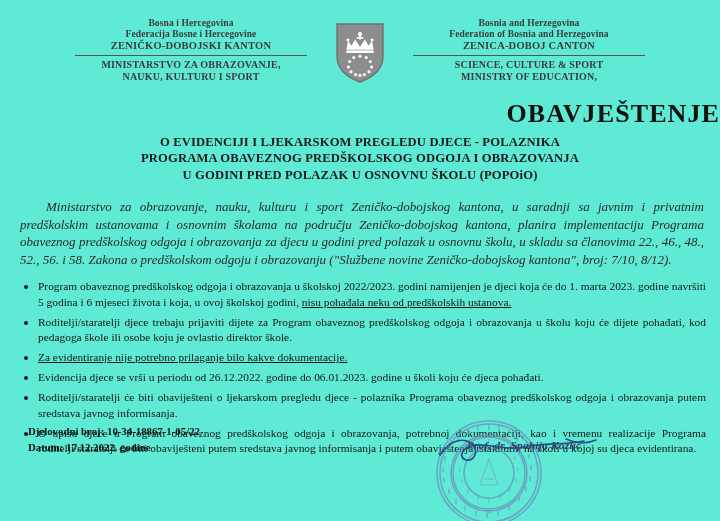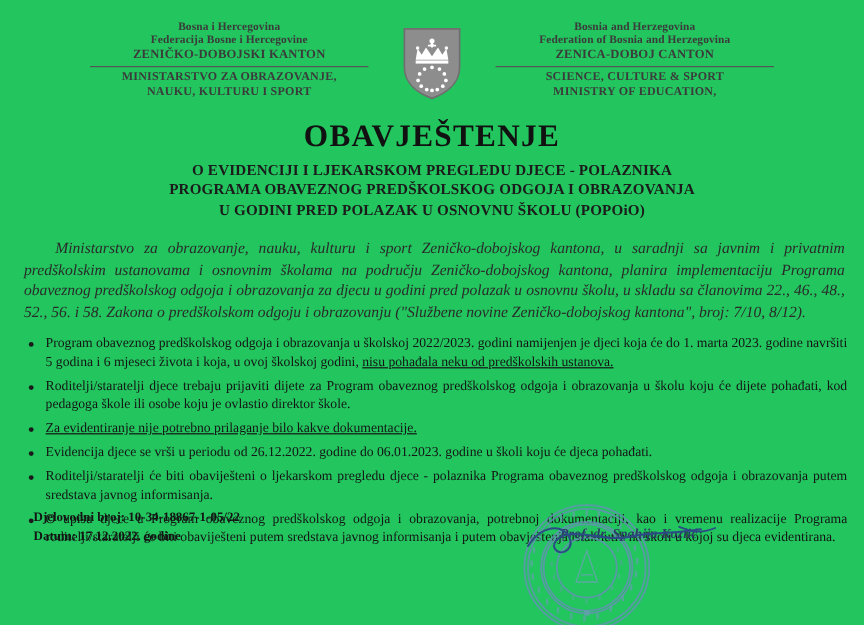--- a/index.html
+++ b/index.html
@@ -13,21 +13,21 @@
     height: 521px;
     overflow: hidden;
     font-family: "Liberation Serif", "DejaVu Serif", serif;
     color: #1a1a1a;
     position: relative;
   }
   .page {
     width: 720px;
     height: 521px;
     position: relative;
-    background: #22c55e;
+    background: #5eead4;
   }
 
   
   .letterhead {
     display: flex;
     align-items: flex-start;
     justify-content: center;
     padding: 18px 20px 0 20px;
     gap: 6px;
   }
@@ -70,20 +70,21 @@
   .title-block {
     text-align: center;
     margin-top: 16px;
   }
   .doc-title {
     font-size: 26px;
     font-weight: bold;
     letter-spacing: 1.1px;
     color: #111;
     line-height: 1.1;
+    text-align: right;
   }
   .doc-subtitle {
     font-size: 12.6px;
     font-weight: bold;
     letter-spacing: .15px;
     line-height: 1.34;
     margin-top: 5px;
     color: #1b1b1b;
   }
 

